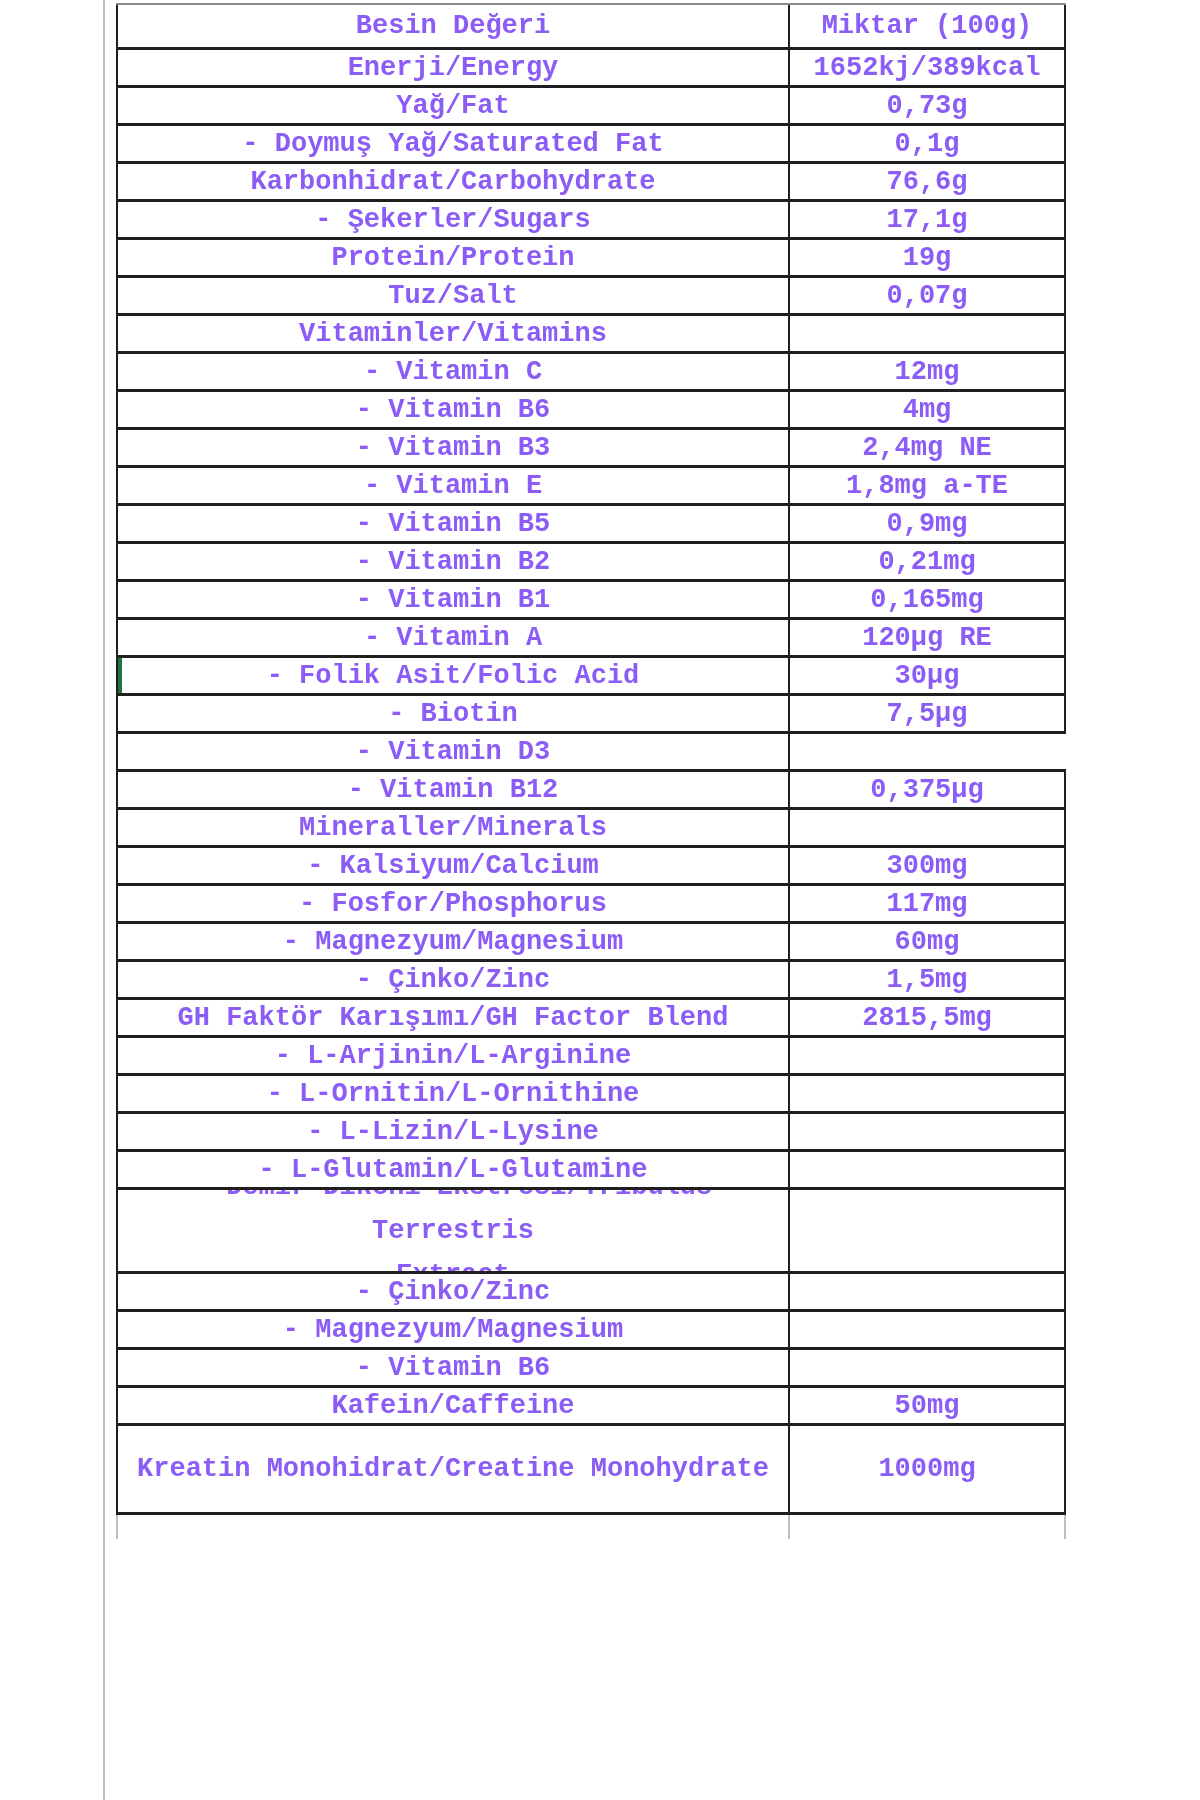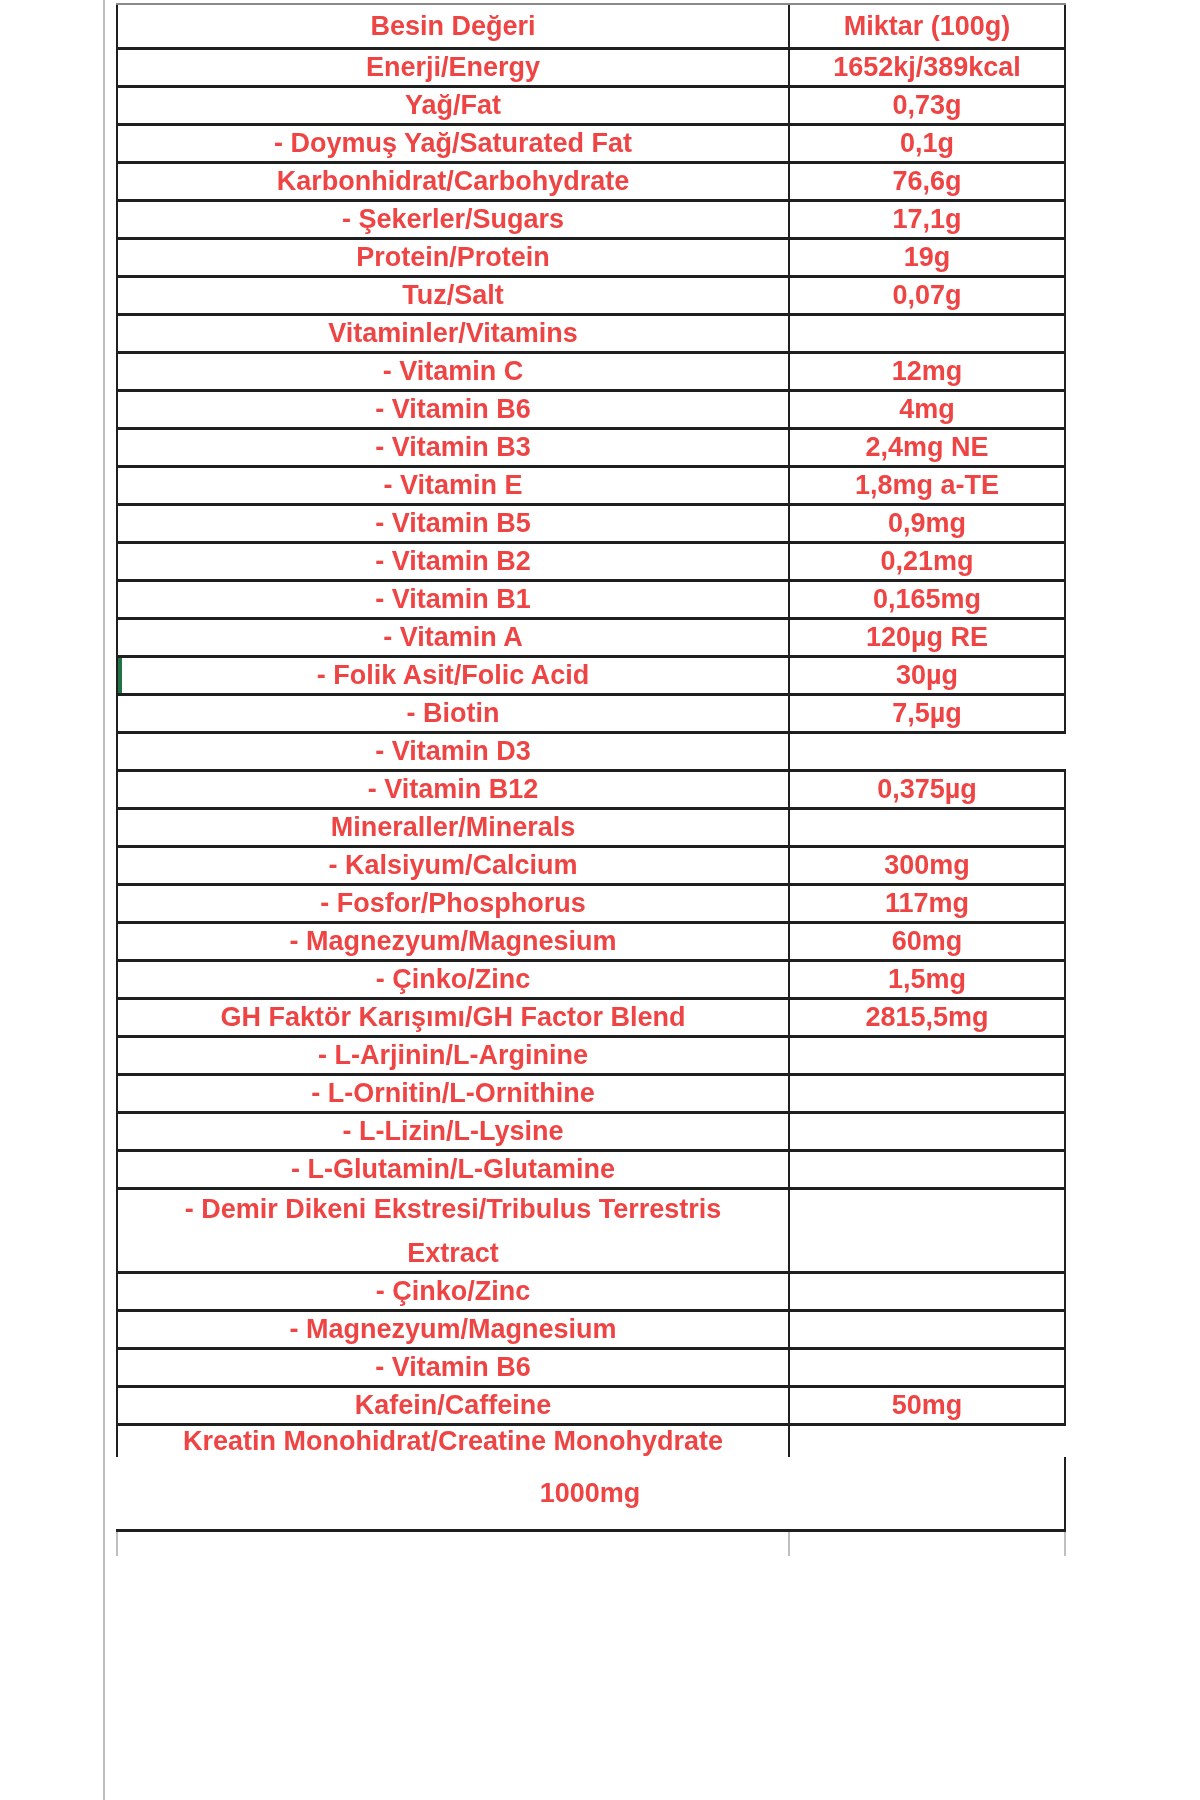--- a/index.html
+++ b/index.html
@@ -2,23 +2,23 @@
 <html><head>
 <meta charset="utf-8">
 <style>
   html, body { margin: 0; padding: 0; background: #ffffff; }
   .canvas {
     position: relative;
     width: 1200px;
     height: 1800px;
     background: #ffffff;
     overflow: hidden;
-    font-family: Liberation Sans, sans-serif;
+    font-family: Liberation Mono, monospace;
     font-weight: 700;
-    color: #ef4444;
+    color: #8b5cf6;
   }
   
   .excel-gridline {
     position: absolute;
     left: 103px; top: 0;
     width: 2px; height: 1800px;
     background: #bdbdbd;
   }
   .table {
     position: absolute;
@@ -28,21 +28,21 @@
   }
   .row {
     display: flex;
     box-sizing: border-box;
     height: 38px;
     border-bottom: 3px solid #1f1f1f;
     position: relative;
   }
   .row.header { height: 45px; }
   .row.double { height: 84px; line-height: 44px; }
-  .row.tall   { height: 106px; flex-direction: column; }
+  .row.tall   { height: 89px; }
   .row.partial{ height: 24px; border-bottom: none; }
   .cell {
     box-sizing: border-box;
     display: flex;
     align-items: center;
     justify-content: center;
     text-align: center;
     font-size: 27px;
     white-space: pre-line;
     overflow: hidden;

